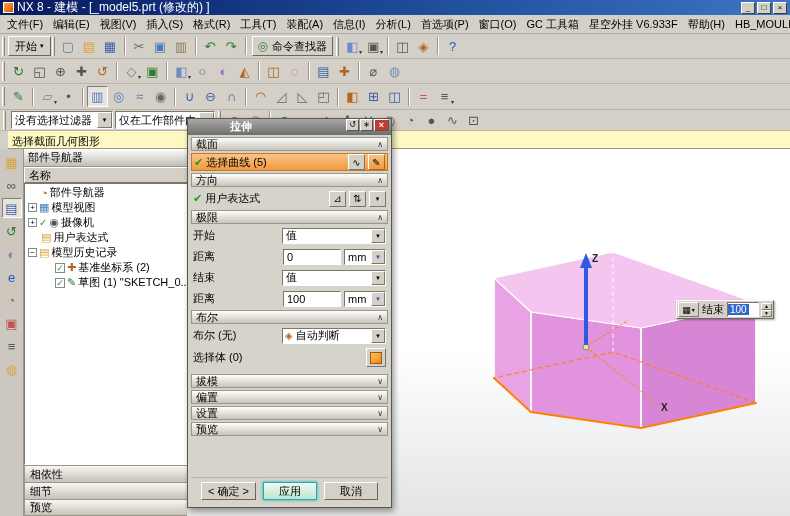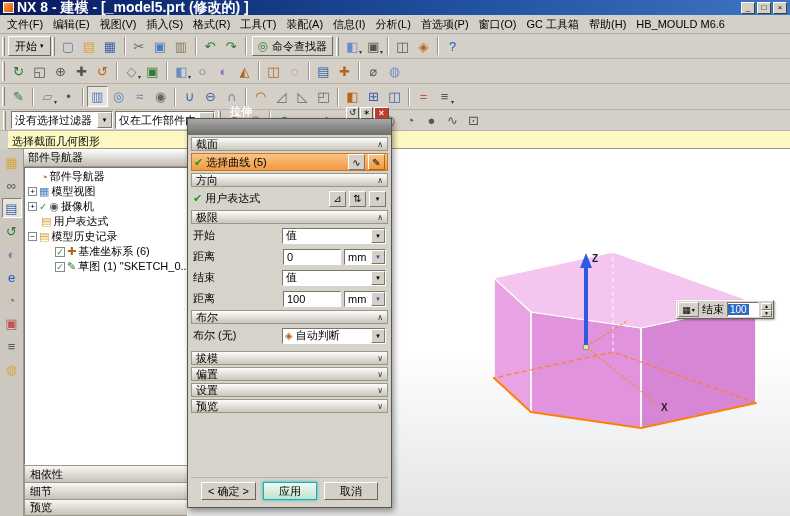--- a/index.html
+++ b/index.html
@@ -3,21 +3,21 @@
 <meta charset="utf-8">
 <style>
   html,body{margin:0;padding:0;}
   body{width:790px;height:516px;overflow:hidden;background:#d4d0c8;font-family:"Liberation Sans","DejaVu Sans",sans-serif;font-size:11px;color:#000;}
   :root{--solid-top:#f2c0ee;--solid-front:#e08ada;--solid-right:#d27cd0;--solid-chamfer:#e79ae2;--edge:#ff7f00;--accent:#f09a3e;--accent-light:#fbc387;--selection-blue:#316ac5;--apply-glow:#18b0b8;}
   *{box-sizing:border-box;}
   #app{position:relative;width:790px;height:516px;background:#d4d0c8;}
 
   .titlebar{position:absolute;left:0;top:0;width:100%;height:15px;background:linear-gradient(90deg,#08195e,#1e4e9c 55%,#3d75c4);display:flex;align-items:center;gap:3px;padding:0 3px;}
   .app-ico{width:11px;height:11px;background:linear-gradient(135deg,#ffa23e,#e05a00);border:1px solid #fff;flex:0 0 auto;}
-  .title-text{color:#fff;font-weight:bold;font-size:14px;white-space:nowrap;}
+  .title-text{color:#fff;font-weight:normal;font-size:12px;white-space:nowrap;}
   .win-btns{margin-left:auto;display:flex;gap:2px;}
   .win-btn{width:14px;height:12px;background:#d4d0c8;border:1px solid;border-color:#fff #404040 #404040 #fff;font-size:8px;line-height:10px;text-align:center;}
 
   .menubar{position:absolute;left:0;top:15px;width:100%;height:19px;background:#d4d0c8;display:flex;align-items:center;padding:0 2px;border-bottom:1px solid #aaa;}
   .menu-item{padding:2px 5px;white-space:nowrap;font-size:11px;}
 
   .tbrow{position:absolute;left:0;width:100%;background:#d4d0c8;display:flex;align-items:center;padding:0 1px;border-bottom:1px solid #b8b4ac;}
   #tb1{top:34px;height:25px;}
   #tb2{top:59px;height:25px;}
   #tb3{top:84px;height:26px;}
@@ -80,21 +80,21 @@
   .osinput{position:absolute;left:489px;top:151px;height:19px;display:flex;align-items:center;background:#d4d0c8;border:1px solid;border-color:#fff #6a665c #6a665c #fff;box-shadow:1px 1px 2px rgba(0,0,0,.35);padding:1px;gap:2px;z-index:5;}
   .os-fbtn{width:21px;height:15px;background:#d4d0c8;border:1px solid;border-color:#fff #7a766c #7a766c #fff;display:flex;align-items:center;justify-content:center;gap:1px;font-size:9px;}
   .os-fbtn .ddm{font-size:6px;}
   .os-label{font-size:11px;padding:0 1px;white-space:nowrap;}
   .os-field{width:32px;height:15px;background:#fff;border:1px solid;border-color:#7a766c #fff #fff #7a766c;display:flex;align-items:center;}
   .os-val{background:var(--selection-blue);color:#fff;font-size:10px;padding:0 2px;}
   .os-spin{display:flex;flex-direction:column;width:11px;}
   .os-spin span{height:7px;background:#d4d0c8;border:1px solid;border-color:#fff #7a766c #7a766c #fff;font-size:5px;line-height:5px;text-align:center;}
 
   .dialog{position:absolute;left:187px;top:118px;width:205px;height:390px;background:#d6d3ca;border:1px solid #5a564c;box-shadow:2px 3px 6px rgba(0,0,0,.4);display:flex;flex-direction:column;z-index:10;}
-  .dlg-title{height:16px;background:linear-gradient(#a8a8a8,#6e6e6e);display:flex;align-items:flex-end;padding:0 2px 16px 42px;flex:0 0 auto;}
+  .dlg-title{height:16px;background:linear-gradient(#a8a8a8,#6e6e6e);display:flex;align-items:flex-start;padding:0 2px 16px 42px;flex:0 0 auto;}
   .dlg-title-text{color:#fff;font-weight:bold;font-size:11px;}
   .dlg-tbtns{margin-left:auto;display:flex;gap:1px;align-items:center;}
   .dlg-tbtn{width:13px;height:12px;background:#d4d0c8;border:1px solid;border-color:#fff #555 #555 #fff;font-size:8px;line-height:10px;text-align:center;}
   .dlg-tbtn.close{background:#c23b2e;color:#fff;font-weight:bold;width:15px;font-size:9px;}
   .dlg-body{flex:1;display:flex;flex-direction:column;padding:2px 3px;gap:2px;overflow:hidden;}
   .sec-hdr{height:14px;background:linear-gradient(#fdfdfb,#c9c5bb);border:1px solid #9a968c;display:flex;align-items:center;padding:0 4px;flex:0 0 auto;}
   .sec-hdr .chev{margin-left:auto;font-size:8px;color:#333;}
   .dlg-row{display:flex;align-items:center;gap:3px;padding:0 2px;flex:0 0 auto;height:19px;}
   .hl-row{background:linear-gradient(var(--accent-light),var(--accent));border:1px solid #c87820;height:18px;}
   .okchk{color:#1e9e1e;font-weight:bold;font-size:11px;}
@@ -136,20 +136,21 @@
       <span class="menu-item">视图(V)</span>
       <span class="menu-item">插入(S)</span>
       <span class="menu-item">格式(R)</span>
       <span class="menu-item">工具(T)</span>
       <span class="menu-item">装配(A)</span>
       <span class="menu-item">信息(I)</span>
       <span class="menu-item">分析(L)</span>
       <span class="menu-item">首选项(P)</span>
       <span class="menu-item">窗口(O)</span>
       <span class="menu-item">GC 工具箱</span>
+      <span class="menu-item">星空外挂 V6.933F</span>
       <span class="menu-item">帮助(H)</span>
       <span class="menu-item">HB_MOULD M6.6</span>
     </div>
 
   <div class="tbrow" id="tb1">
     <span class="grip"></span>
     <span class="start-btn">
       <span>开始</span>
       <span class="caret">▾</span>
     </span>
@@ -412,20 +413,23 @@
       <span class="res-icon" style="color: rgb(181, 101, 29);">◔</span>
       <span class="res-icon" style="color: rgb(192, 85, 85);">▣</span>
       <span class="res-icon" style="color: rgb(85, 85, 85);">≡</span>
       <span class="res-icon" style="color: rgb(217, 164, 59);">◍</span>
     </div>
 
   <div class="navigator">
     <div class="nav-title">
       <span>部件导航器</span>
     </div>
+    <div class="nav-colhdr">
+      <span>名称</span>
+    </div>
     <div class="nav-tree">
         <div class="tree-row" style="padding-left: 3px;">
           <span class="expander-spacer"></span>
           <span class="ticon" style="color: rgb(181, 101, 29);">◔</span>
           <span class="tlabel">部件导航器</span>
         </div>
         <div class="tree-row" style="padding-left: 3px;">
           <span class="expander">+</span>
           <span class="ticon" style="color: rgb(74, 126, 187);">▦</span>
           <span class="tlabel">模型视图</span>
@@ -443,21 +447,21 @@
         </div>
         <div class="tree-row" style="padding-left: 3px;">
           <span class="expander">−</span>
           <span class="ticon" style="color: rgb(217, 164, 59);">▤</span>
           <span class="tlabel">模型历史记录</span>
         </div>
         <div class="tree-row" style="padding-left: 17px;">
           <span class="expander-spacer"></span>
           <span class="cbx">✓</span>
           <span class="ticon" style="color: rgb(181, 101, 29);">✚</span>
-          <span class="tlabel">基准坐标系 (6)</span>
+          <span class="tlabel">基准坐标系 (2)</span>
         </div>
         <div class="tree-row" style="padding-left: 17px;">
           <span class="expander-spacer"></span>
           <span class="cbx">✓</span>
           <span class="ticon" style="color: rgb(46, 125, 50);">✎</span>
           <span class="tlabel">草图 (1) "SKETCH_0..."</span>
         </div>
       </div>
     <div class="nav-panels">
         <div class="nav-panel">
@@ -620,20 +624,27 @@
       </div>
       <div class="dlg-row">
         <span class="fldlabel">布尔 (无)</span>
         <span class="spacer"></span>
         <span class="fld w104">
           <span class="bicon">◈</span>
           <span class="cval">自动判断</span>
           <span class="cbtn sm">▼</span>
         </span>
       </div>
+      <div class="dlg-row" style="height:21px">
+        <span>选择体 (0)</span>
+        <span class="spacer"></span>
+        <span class="minibtn" style="width:20px;height:19px">
+          <span class="cube"></span>
+        </span>
+      </div>
 
       <div class="sec-hdr mt4">
         <span>拔模</span>
         <span class="chev">∨</span>
       </div>
       <div class="sec-hdr">
         <span>偏置</span>
         <span class="chev">∨</span>
       </div>
       <div class="sec-hdr">

